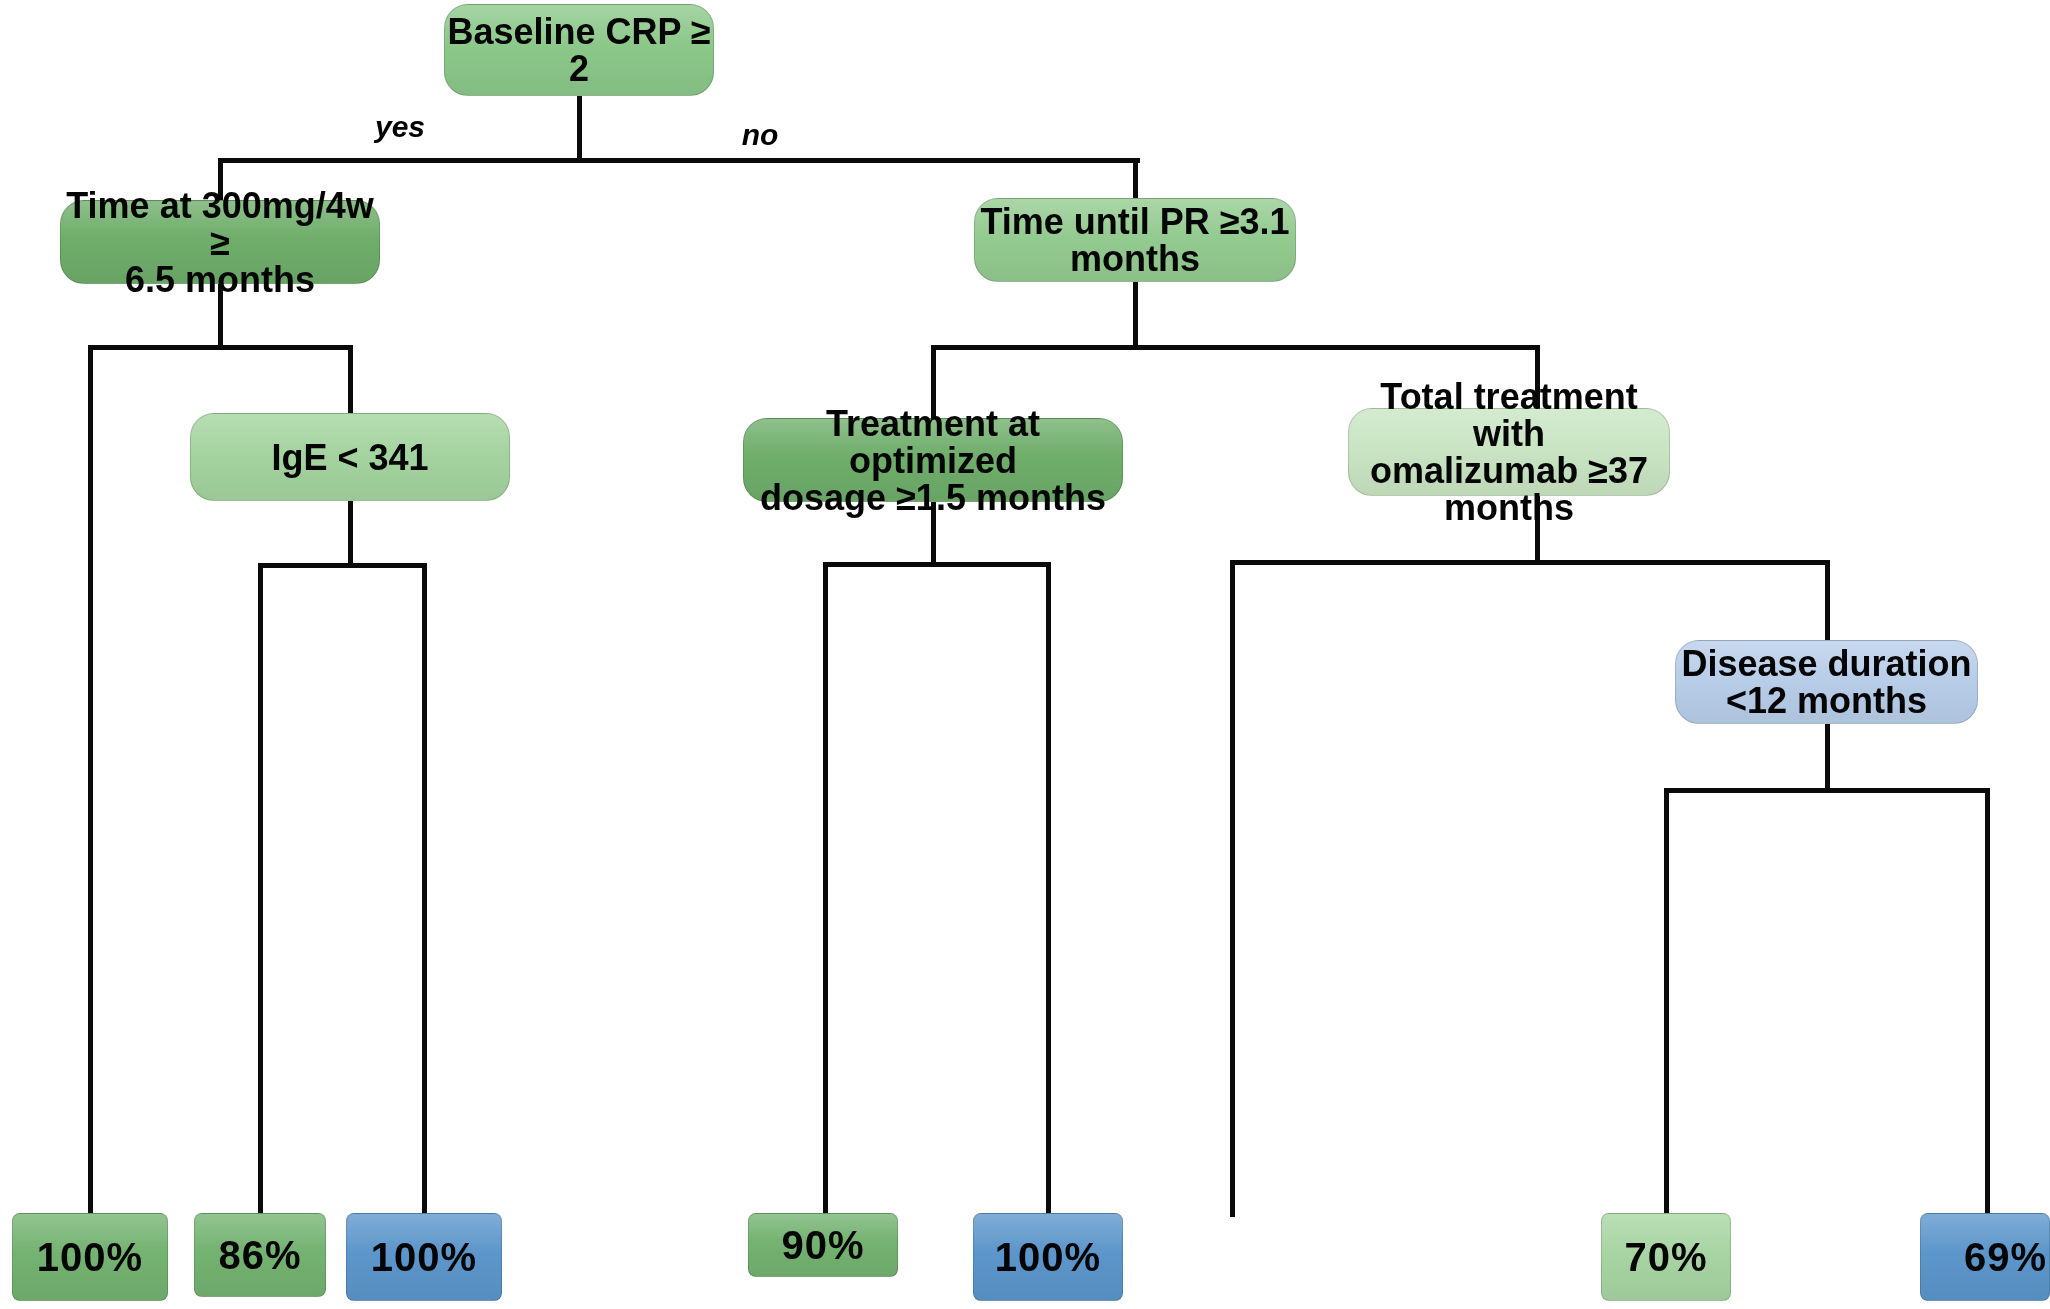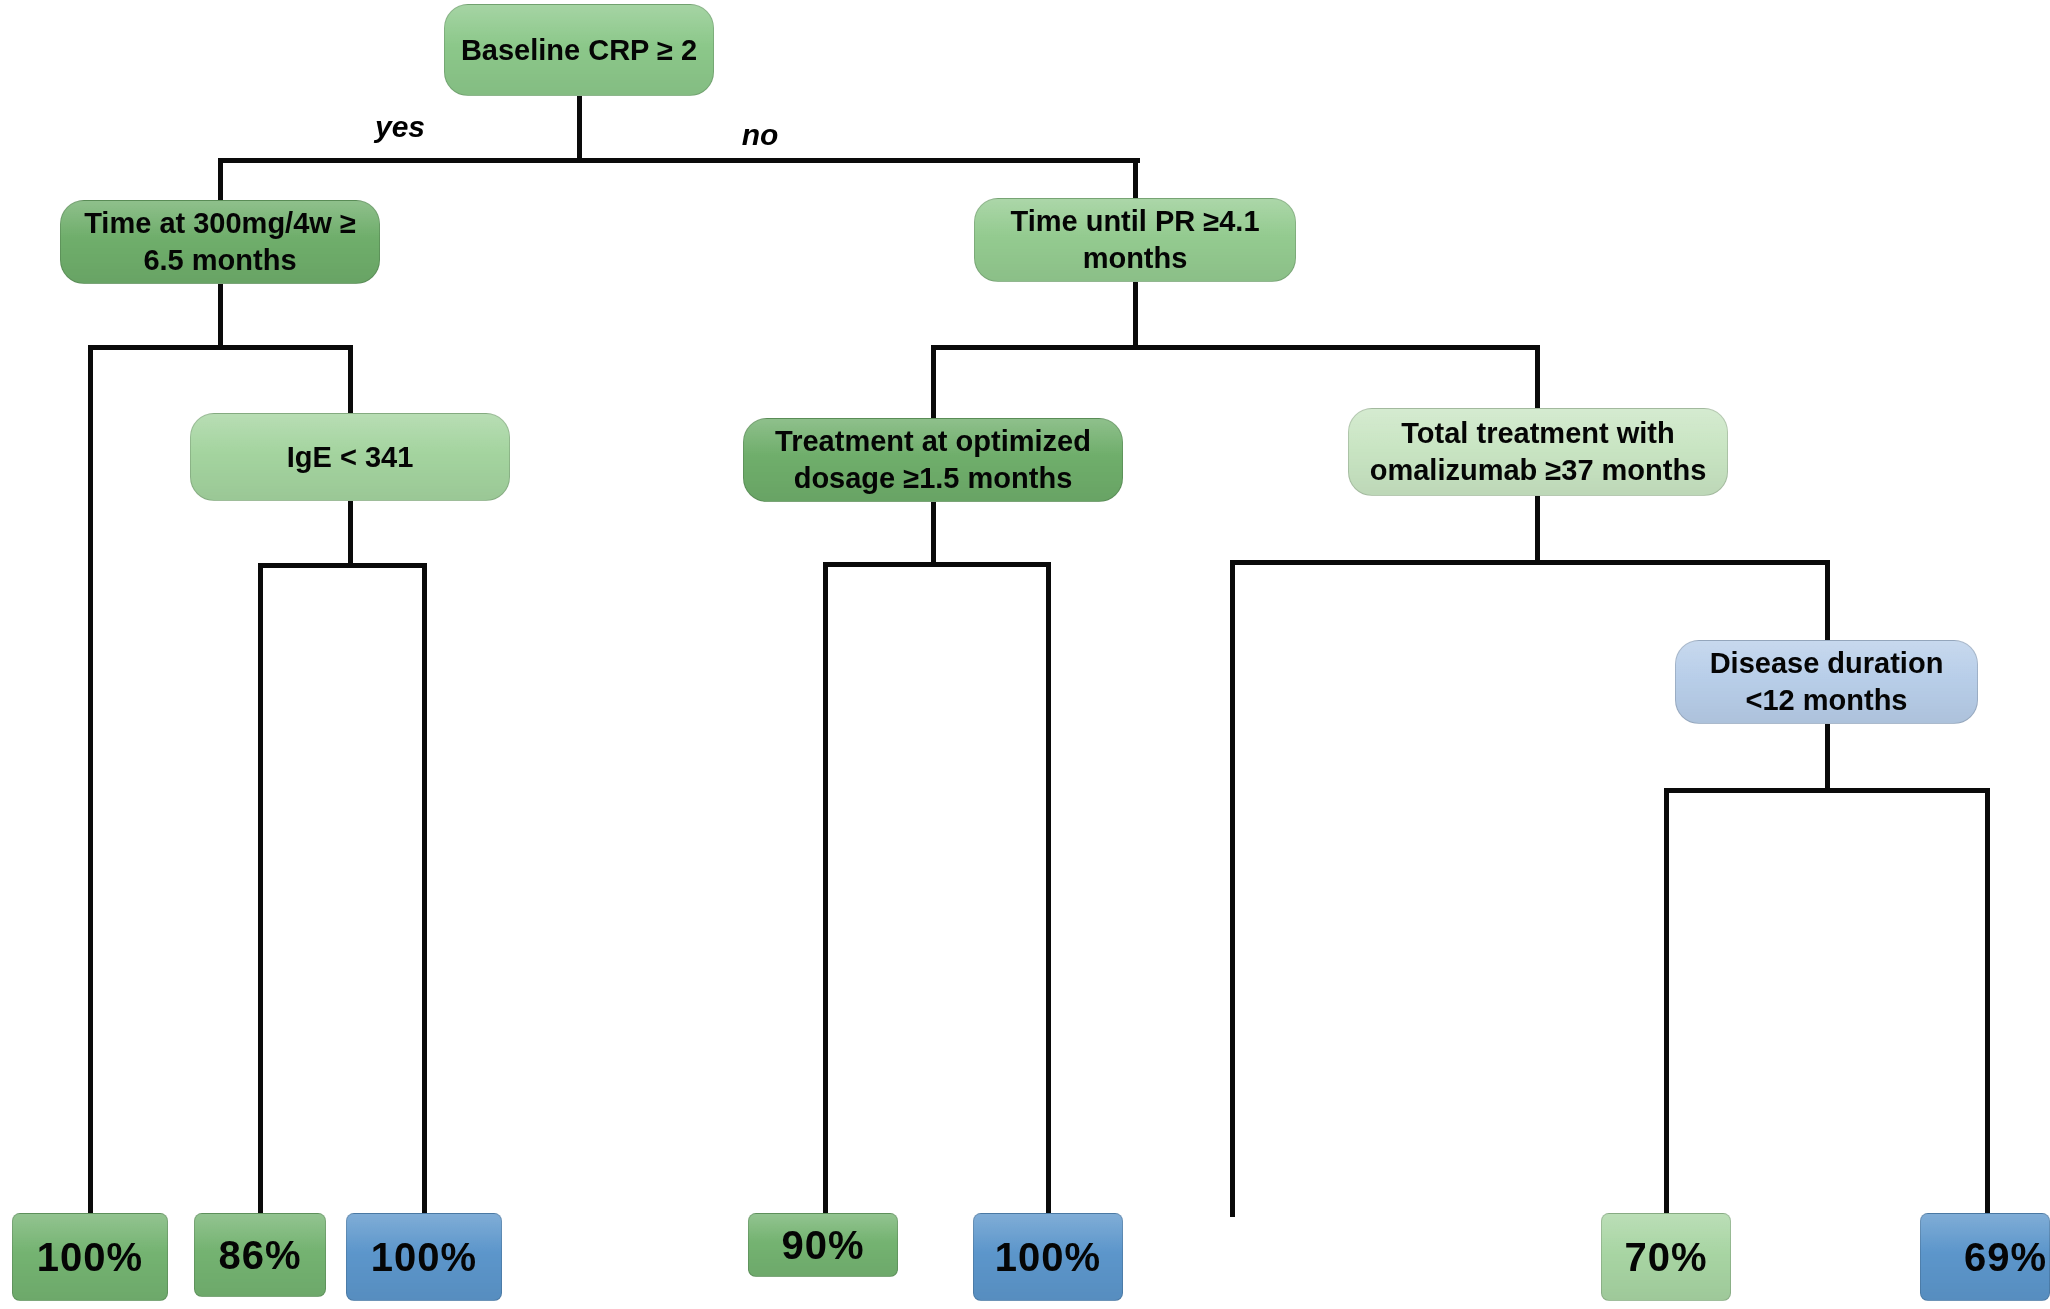--- a/index.html
+++ b/index.html
@@ -6,21 +6,21 @@
   .canvas{
     position:relative;width:2050px;height:1309px;background:#ffffff;overflow:hidden;
     font-family:"Liberation Sans", sans-serif;color:#000;
   }
   .line{position:absolute;background:#0a0a0a;}
   .v{width:5px;}
   .h{height:5px;}
   .node{
     position:absolute;border-radius:24px;
     display:flex;align-items:center;justify-content:center;
-    text-align:center;font-weight:bold;font-size:29px;line-height:37px;
+    text-align:center;font-weight:bold;font-size:36px;line-height:37px;
     white-space:pre-line;color:#050505;
     background-image:linear-gradient(180deg,rgba(255,255,255,.22),rgba(255,255,255,0) 45%,rgba(0,0,0,.06));
     border:1px solid rgba(0,0,0,.14);
     box-sizing:border-box;
   }
   .leaf{font-size:40px;border-radius:8px;letter-spacing:1px;}
   .edge-label{
     position:absolute;font-style:italic;font-weight:bold;font-size:30px;
     text-align:center;
   }
@@ -75,30 +75,30 @@
   <div class="node" style="left: 60px; top: 200px; width: 320px; height: 84px; background-color: rgb(111, 174, 107);">
     <span>Time at 300mg/4w ≥
 6.5 months</span>
   </div>
 
   <div class="node" style="left: 190px; top: 413px; width: 320px; height: 88px; background-color: rgb(164, 212, 159);">
     <span>IgE &lt; 341</span>
   </div>
 
   <div class="node" style="left: 974px; top: 198px; width: 322px; height: 84px; background-color: rgb(148, 203, 144);">
-    <span>Time until PR ≥4.1
+    <span>Time until PR ≥3.1
 months</span>
   </div>
 
   <div class="node" style="left: 743px; top: 418px; width: 380px; height: 84px; background-color: rgb(111, 174, 107);">
     <span>Treatment at optimized
 dosage ≥1.5 months</span>
   </div>
 
-  <div class="node" style="left: 1348px; top: 408px; width: 380px; height: 88px; background-color: rgb(201, 229, 195);">
+  <div class="node" style="left: 1348px; top: 408px; width: 322px; height: 88px; background-color: rgb(201, 229, 195);">
     <span>Total treatment with
 omalizumab ≥37 months</span>
   </div>
 
   <div class="node" style="left: 1675px; top: 640px; width: 303px; height: 84px; background-color: rgb(184, 206, 233);">
     <span>Disease duration
 &lt;12 months</span>
   </div>
 
   <div class="node leaf" style="left: 12px; top: 1213px; width: 156px; height: 88px; background-color: rgb(116, 179, 113);">

